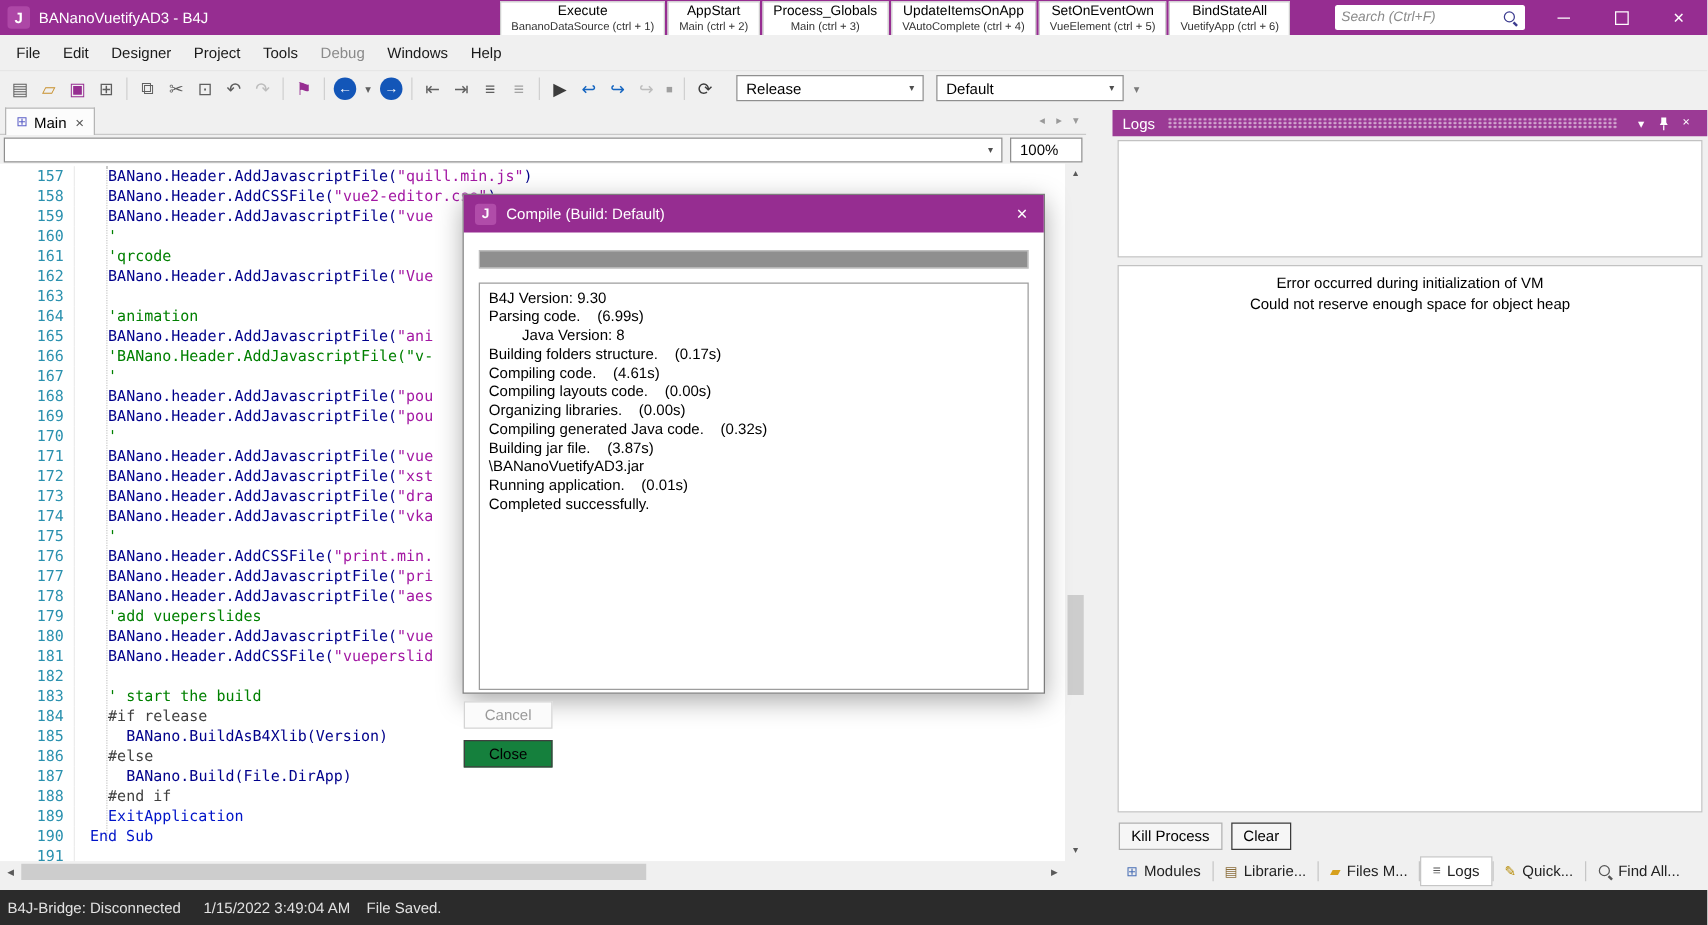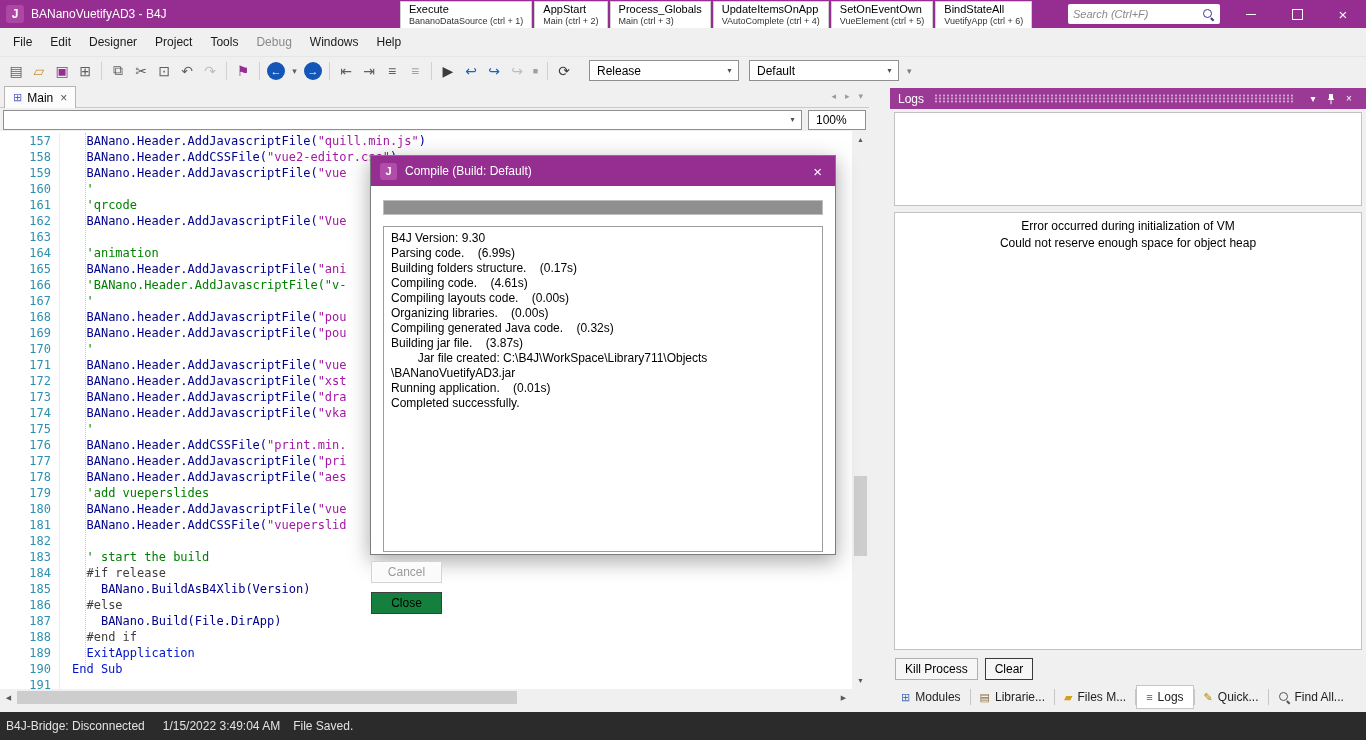--- a/index.html
+++ b/index.html
@@ -4,21 +4,21 @@
 <style>
   * { box-sizing: border-box; margin: 0; padding: 0; }
   html,body { width:1366px; height:740px; overflow:hidden; }
   body { font-family:"Liberation Sans",sans-serif; font-size:12px; background:#f0f0f0; position:relative; color:#000; }
 
   
   .titlebar { position:absolute; left:0; top:0; width:1366px; height:28px; background:#962D91; display:flex; align-items:center; padding-left:6px; color:#fff; }
   .app-icon { width:18px; height:18px; background:#ad47a6; border-radius:3px; display:flex; align-items:center; justify-content:center; font-weight:bold; font-size:12px; margin-right:7px; }
   .title-text { font-size:12px; }
   #quick-buttons { position:absolute; left:400px; top:1px; display:flex; gap:2px; }
-  .qbtn { background:#fff; border:1px solid #cfcfcf; color:#000; text-align:left; padding:1px 8px 1px 8px; height:36px; cursor:default; }
+  .qbtn { background:#fff; border:1px solid #cfcfcf; color:#000; text-align:center; padding:1px 8px 1px 8px; height:36px; cursor:default; }
   .qbtn-label { font-size:11px; line-height:13px; white-space:nowrap; }
   .qbtn-sub { font-size:9px; line-height:10px; color:#333; white-space:nowrap; }
   .search-box { position:absolute; left:1068px; top:4px; width:152px; height:20px; background:#fff; border-radius:2px; display:flex; align-items:center; padding:0 5px; }
   .search-box input { border:none; outline:none; flex:1; font-size:11px; font-style:italic; color:#333; font-family:inherit; min-width:0; background:transparent; }
   .search-box input::placeholder { color:#8a8a8a; font-style:italic; }
   .magicon { position:relative; width:13px; height:13px; display:inline-block; color:#3b3b8f; flex:none; }
   .magicon::before { content:""; position:absolute; left:1px; top:1px; width:7px; height:7px; border:1.5px solid currentColor; border-radius:50%; }
   .magicon::after { content:""; position:absolute; left:9px; top:9px; width:4px; height:1.5px; background:currentColor; transform:rotate(45deg); transform-origin:left center; }
   .win-controls { position:absolute; right:0; top:0; display:flex; height:28px; }
   .wc { width:46px; height:28px; display:flex; align-items:center; justify-content:center; color:#fff; }
@@ -468,27 +468,27 @@
     <span class="dlg-icon">J</span>
     <span class="dlg-title-text">Compile (Build: Default)</span>
     <span class="dlg-close">×</span>
   </div>
   <div class="dlg-progress">
     <div id="dlg-progress-fill" style="width: 100%;"></div>
   </div>
   <div class="dlg-log" id="dlg-log">
       <div class="dlg-log-line">B4J Version: 9.30</div>
       <div class="dlg-log-line">Parsing code.    (6.99s)</div>
+      <div class="dlg-log-line">        Java Version: 8</div>
       <div class="dlg-log-line">Building folders structure.    (0.17s)</div>
       <div class="dlg-log-line">Compiling code.    (4.61s)</div>
       <div class="dlg-log-line">Compiling layouts code.    (0.00s)</div>
       <div class="dlg-log-line">Organizing libraries.    (0.00s)</div>
       <div class="dlg-log-line">Compiling generated Java code.    (0.32s)</div>
       <div class="dlg-log-line">Building jar file.    (3.87s)</div>
-      <div class="dlg-log-line">        Jar file created: C:\B4J\WorkSpace\Library711\Objects</div>
       <div class="dlg-log-line">\BANanoVuetifyAD3.jar</div>
       <div class="dlg-log-line">Running application.    (0.01s)</div>
       <div class="dlg-log-line">Completed successfully.</div>
     </div>
   <div class="dlg-buttons">
     <button class="btn w70 disabled">Cancel</button>
     <button class="btn w70 default">Close</button>
   </div>
 </div>
 

